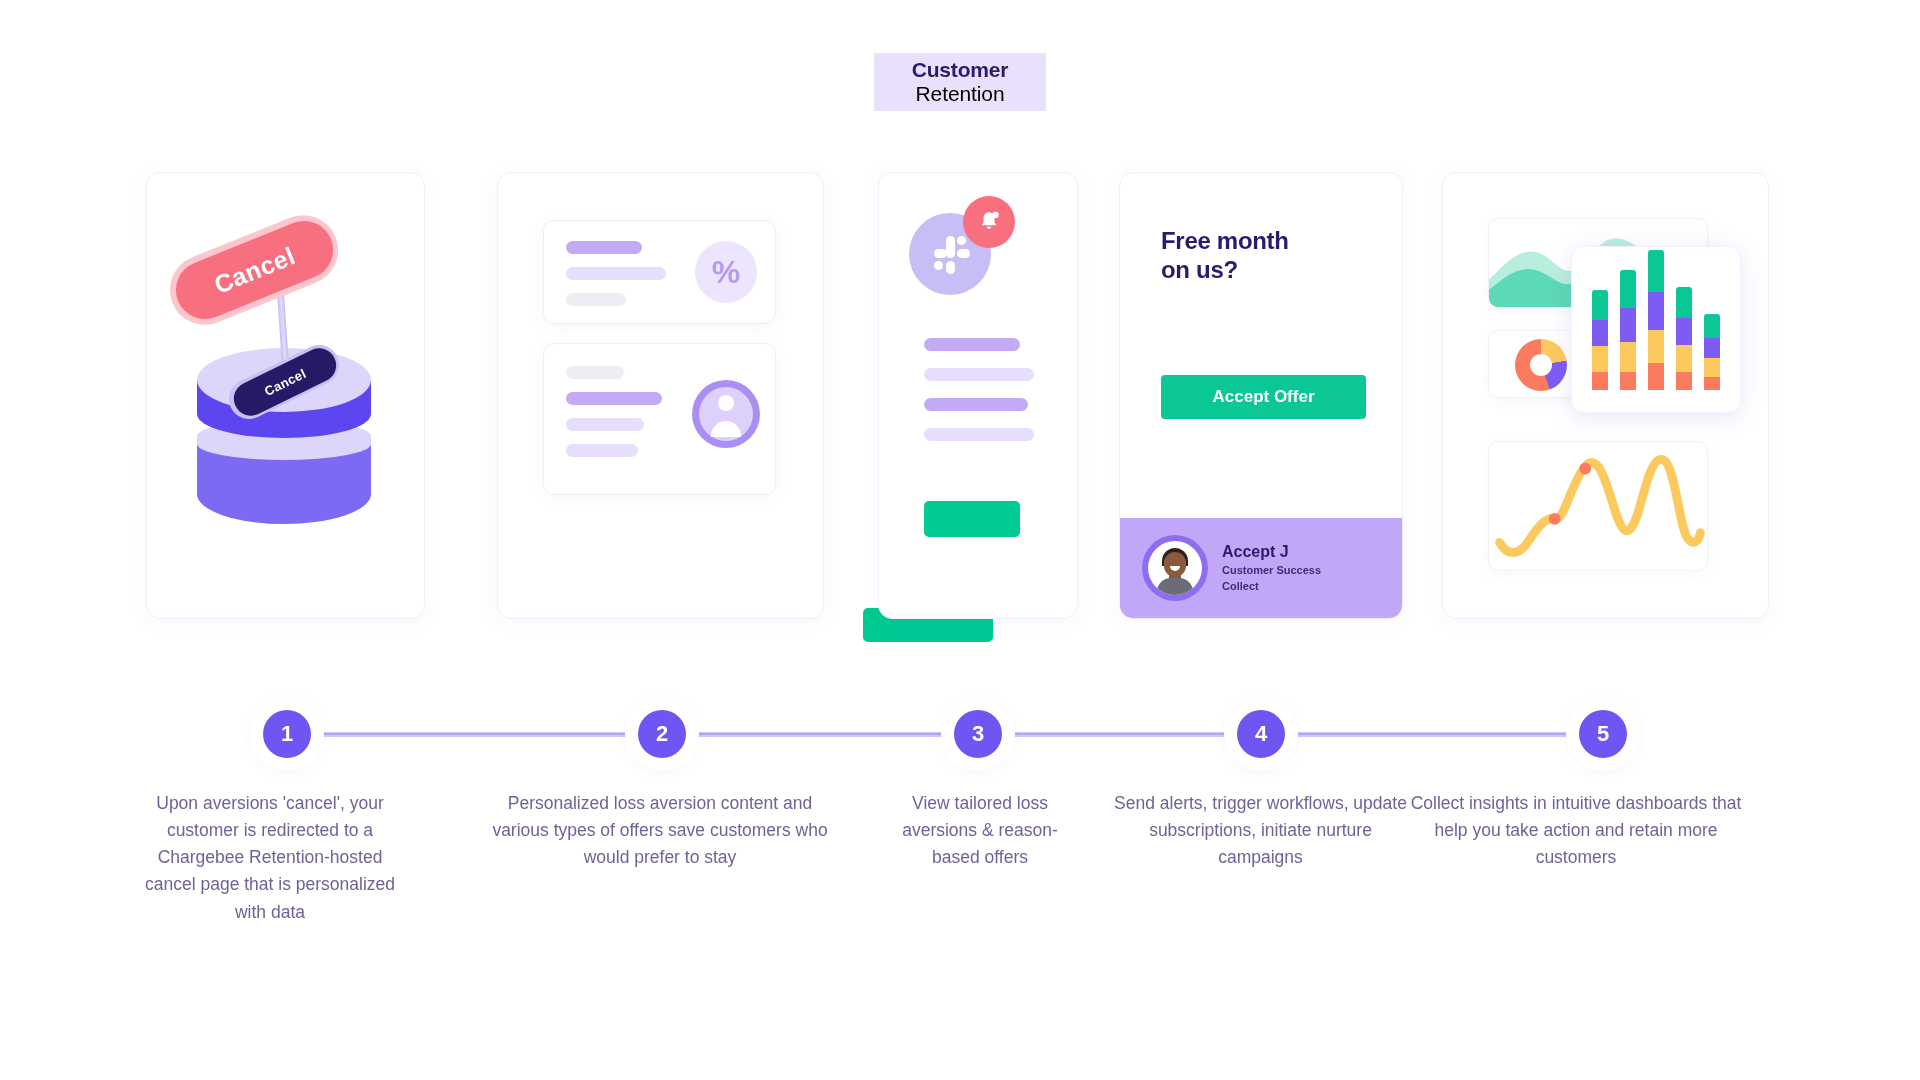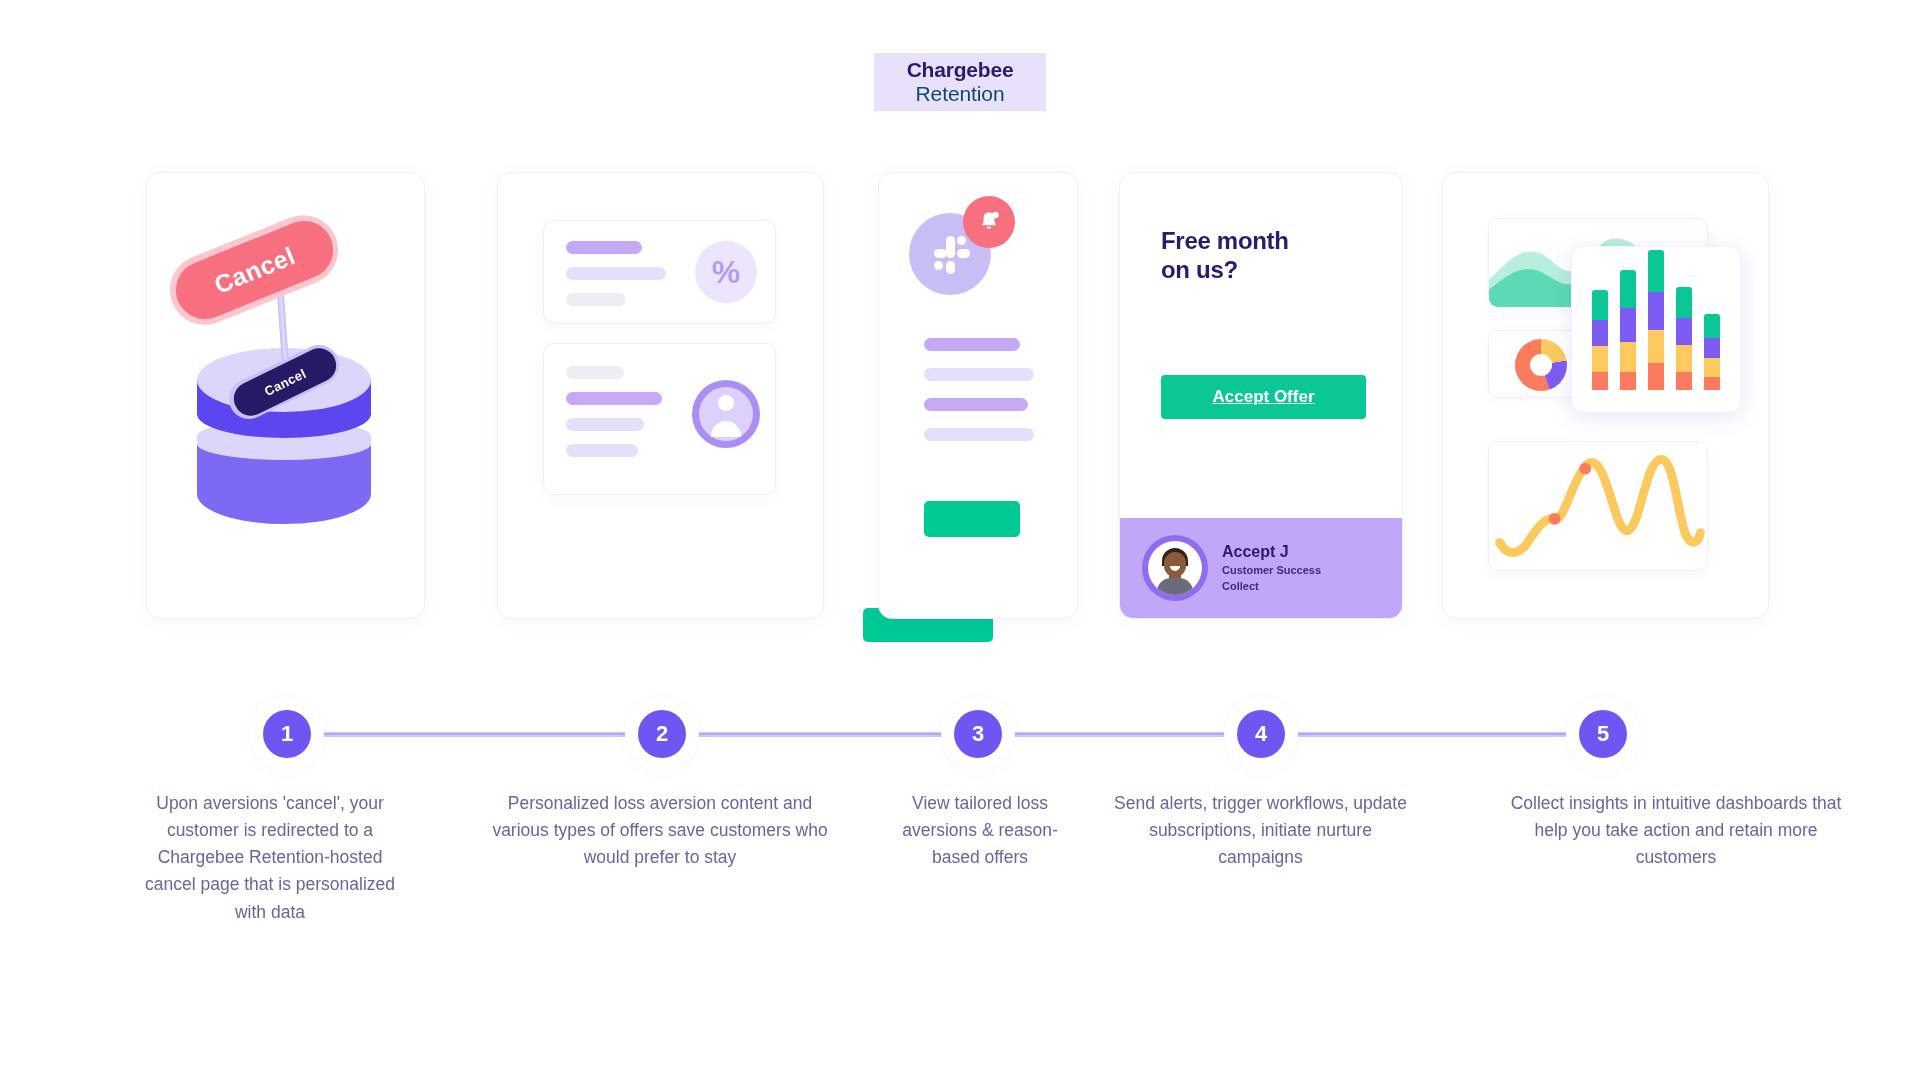--- a/index.html
+++ b/index.html
@@ -17,21 +17,21 @@
     width: 172px; height: 58px;
     background: #e9e0fb;
     display: flex; flex-direction: column;
     align-items: center; justify-content: center;
   }
   .logo-line1 {
     font-size: 21px; font-weight: bold; color: #2b1a6e;
     letter-spacing: -0.2px; line-height: 1.07;
   }
   .logo-line2 {
-    font-size: 21px; font-weight: normal; color: #0c4a6e;
+    font-size: 21px; font-weight: normal; color: #000000;
     letter-spacing: -0.1px; line-height: 1.1;
   }
 
   
   .cards {
     position: absolute; left: 0; top: 172px;
     width: 1920px; height: 450px;
   }
   .card {
     position: absolute; top: 0;
@@ -169,21 +169,20 @@
     position: absolute; left: 41px; top: 115px; width: 205px;
     font-size: 16px; color: #4e4285; line-height: 1.44;
   }
   .c4-accept {
     position: absolute; left: 41px; top: 202px;
     width: 205px; height: 44px;
     background: #0ac795; border-radius: 4px; border: none;
     color: #ffffff; font-size: 17px; font-weight: bold;
     font-family: "Liberation Sans", sans-serif;
     cursor: pointer;
-    text-decoration: underline;
   }
   .c4-footer {
     position: absolute; left: 0; bottom: 0;
     width: 100%; height: 100px;
     background: #c2a6f8;
     display: flex; align-items: center;
   }
   .avatar-ring {
     margin-left: 22px;
     width: 66px; height: 66px; border-radius: 50%;
@@ -268,29 +267,29 @@
   .caption {
     position: absolute; top: 0;
     text-align: center;
     font-size: 17.5px; color: #6a6598;
     line-height: 1.55;
   }
   #cap-1 { left: 130px;  width: 280px; }
   #cap-2 { left: 485px;  width: 350px; }
   #cap-3 { left: 880px;  width: 200px; }
   #cap-4 { left: 1108px; width: 305px; }
-  #cap-5 { left: 1506px; width: 340px; }
+  #cap-5 { left: 1406px; width: 340px; }
 </style>
 </head>
 <body>
 
 <div class="page">
 
   <div class="logo-wrap">
-    <div class="logo-line1">Chargebee</div>
+    <div class="logo-line1">Customer</div>
     <div class="logo-line2">Retention</div>
   </div>
 
   <div class="cards">
 
     <div class="card" id="card-1">
       <div class="cyl-stage">
         <div class="cyl-body">
           <div class="cyl-seg cyl-lower"></div>
           <div class="cyl-seg cyl-band"></div>

